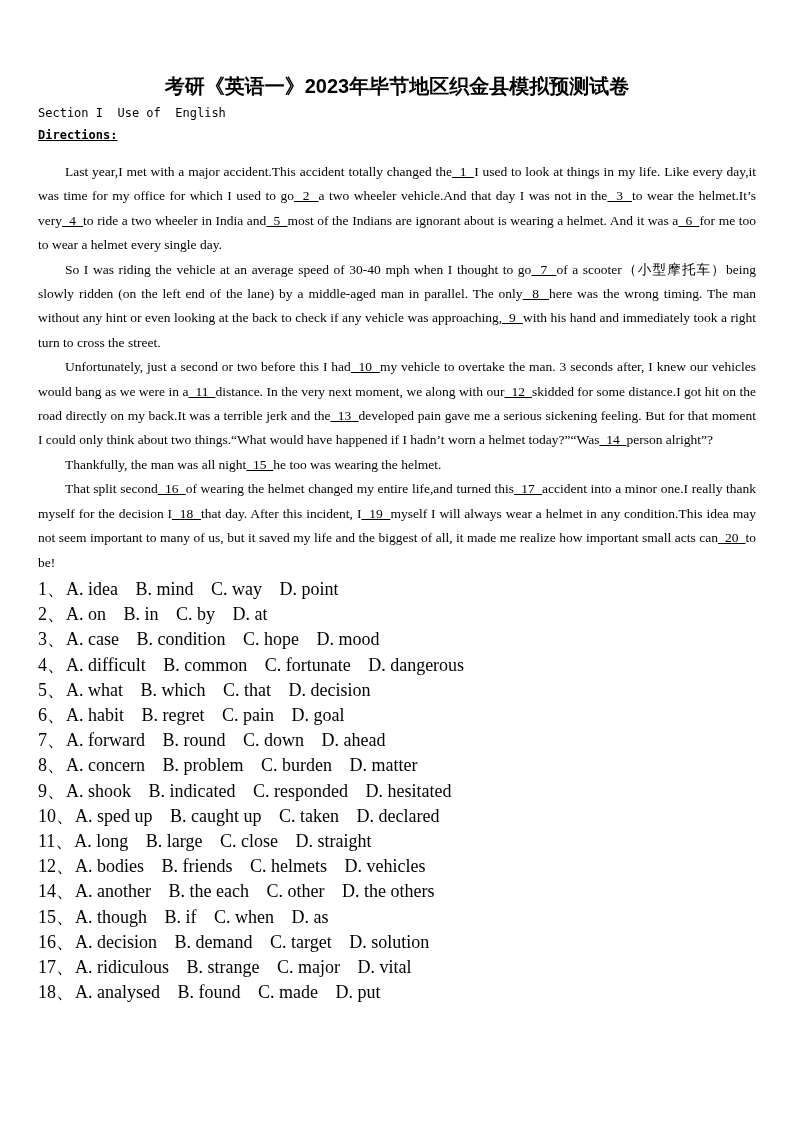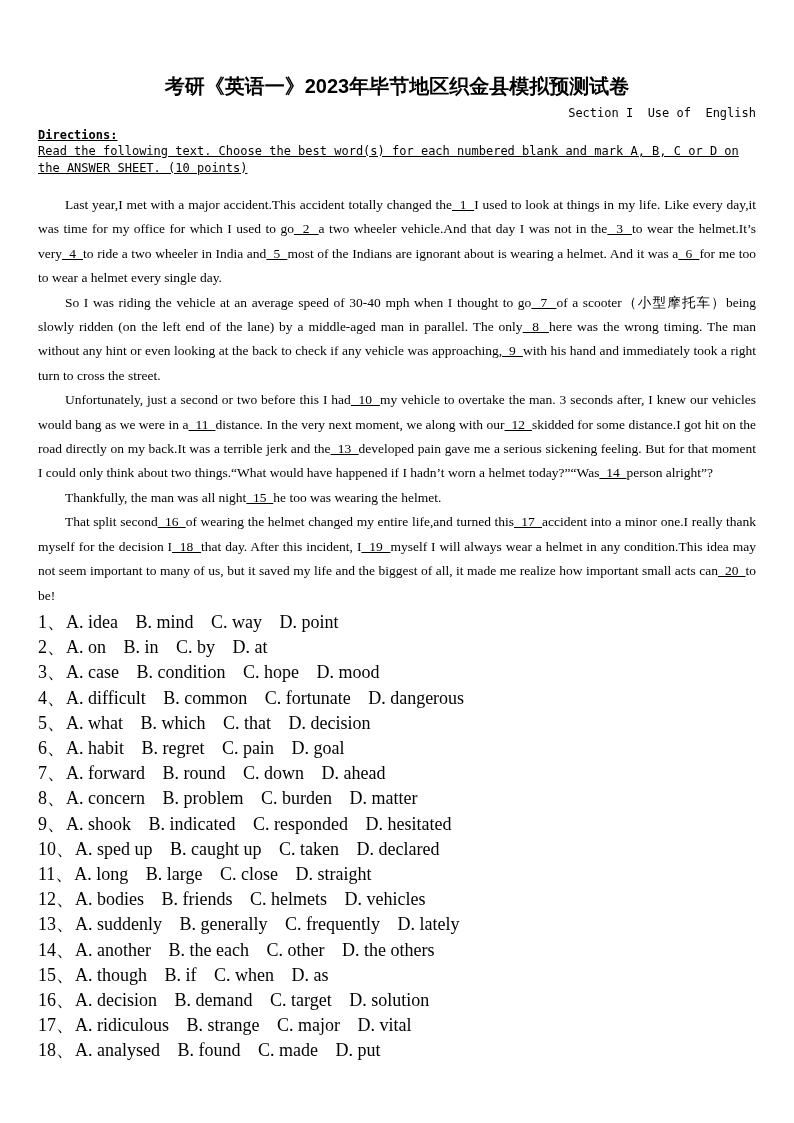--- a/index.html
+++ b/index.html
@@ -16,21 +16,21 @@
   .title {
     font-family: "Liberation Sans", "DejaVu Sans", sans-serif;
     font-size: 20px;
     font-weight: bold;
     text-align: center;
     line-height: 28px;
   }
   .section-heading {
     font-family: "DejaVu Sans Mono", "Liberation Mono", monospace;
     font-size: 12px;
-    text-align: right;
+    text-align: left;
     line-height: 15px;
     margin-top: 6px;
     white-space: pre;
   }
   .directions {
     font-family: "DejaVu Sans Mono", "Liberation Mono", monospace;
     font-size: 12px;
     margin-top: 6px;
     text-decoration: underline;
   }
@@ -58,21 +58,20 @@
 <body>
 
 <div class="page">
 
   <h1 class="title">考研《英语一》2023年毕节地区织金县模拟预测试卷</h1>
 
   <div class="section-heading">Section I  Use of  English</div>
 
   <div class="directions">
     <span class="dir-label">Directions:</span>
-    <span class="dir-text">Read the following text. Choose the best word(s) for each numbered blank and mark A, B, C or D on the ANSWER SHEET. (10 points)</span>
   </div>
 
   <div class="passage">
 
       <p class="para">Last year,I met with a major accident.This accident totally changed the<span class="blank">&nbsp;&nbsp;1&nbsp;&nbsp;</span>I used to look at things in my life. Like every day,it was time for my office for which I used to go<span class="blank">&nbsp;&nbsp;2&nbsp;&nbsp;</span>a two wheeler vehicle.And that day I was not in the<span class="blank">&nbsp;&nbsp;3&nbsp;&nbsp;</span>to wear the helmet.It’s very<span class="blank">&nbsp;&nbsp;4&nbsp;&nbsp;</span>to ride a two wheeler in India and<span class="blank">&nbsp;&nbsp;5&nbsp;&nbsp;</span>most of the Indians are ignorant about is wearing a helmet. And it was a<span class="blank">&nbsp;&nbsp;6&nbsp;&nbsp;</span>for me too to wear a helmet every single day.</p>
 
       <p class="para">So I was riding the vehicle at an average speed of 30-40 mph when I thought to go<span class="blank">&nbsp;&nbsp;7&nbsp;&nbsp;</span>of a scooter（小型摩托车）being slowly ridden (on the left end of the lane) by a middle-aged man in parallel. The only<span class="blank">&nbsp;&nbsp;8&nbsp;&nbsp;</span>here was the wrong timing. The man without any hint or even looking at the back to check if any vehicle was approaching,<span class="blank">&nbsp;&nbsp;9&nbsp;&nbsp;</span>with his hand and immediately took a right turn to cross the street.</p>
 
       <p class="para">Unfortunately, just a second or two before this I had<span class="blank">&nbsp;&nbsp;10&nbsp;&nbsp;</span>my vehicle to overtake the man. 3 seconds after, I knew our vehicles would bang as we were in a<span class="blank">&nbsp;&nbsp;11&nbsp;&nbsp;</span>distance. In the very next moment, we along with our<span class="blank">&nbsp;&nbsp;12&nbsp;&nbsp;</span>skidded for some distance.I got hit on the road directly on my back.It was a terrible jerk and the<span class="blank">&nbsp;&nbsp;13&nbsp;&nbsp;</span>developed pain gave me a serious sickening feeling. But for that moment I could only think about two things.“What would have happened if I hadn’t worn a helmet today?”“Was<span class="blank">&nbsp;&nbsp;14&nbsp;&nbsp;</span>person alright”?</p>
 
@@ -160,26 +159,20 @@
         <span class="opt">D. straight</span>
       </div>
 
       <div class="q">
         <span class="qnum">12、</span><span class="opt">A. bodies</span>
         <span class="opt">B. friends</span>
         <span class="opt">C. helmets</span>
         <span class="opt">D. vehicles</span>
       </div>
 
-      <div class="q">
-        <span class="qnum">13、</span><span class="opt">A. suddenly</span>
-        <span class="opt">B. generally</span>
-        <span class="opt">C. frequently</span>
-        <span class="opt">D. lately</span>
-      </div>
 
       <div class="q">
         <span class="qnum">14、</span><span class="opt">A. another</span>
         <span class="opt">B. the each</span>
         <span class="opt">C. other</span>
         <span class="opt">D. the others</span>
       </div>
 
       <div class="q">
         <span class="qnum">15、</span><span class="opt">A. though</span>

